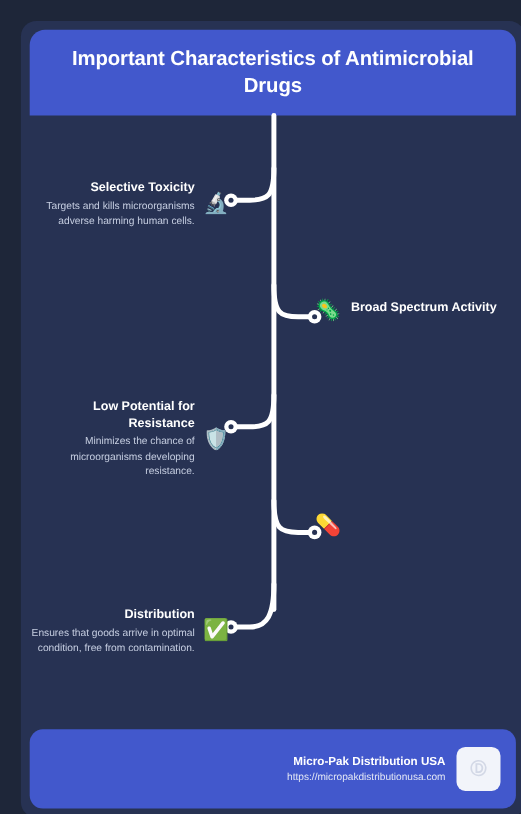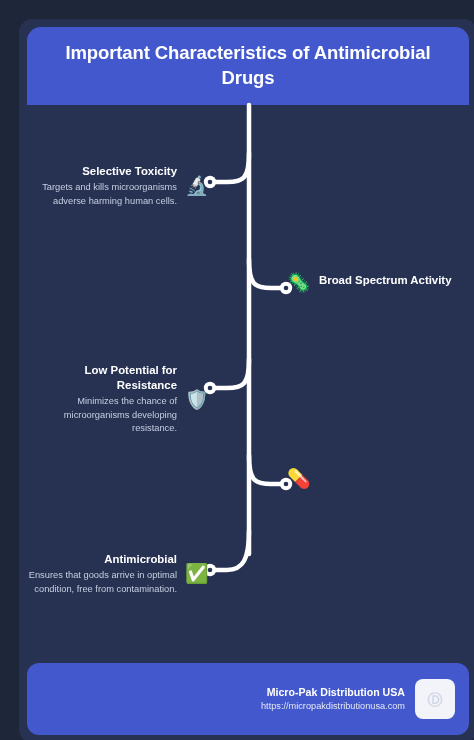--- a/index.html
+++ b/index.html
@@ -230,21 +230,21 @@
       </div>
       <div class="icon">🛡️</div>
     </div>
 
     <div class="row right" style="top:447px;">
       <div class="icon">💊</div>
     </div>
 
     <div class="row left" style="top:533px;">
       <div class="txt">
-        <div class="item-title">Antimicrobial</div>
+        <div class="item-title">Distribution</div>
         <div class="item-desc">Ensures that goods arrive in optimal condition, free from contamination.</div>
       </div>
       <div class="icon">✅</div>
     </div>
 
     <div class="footer">
       <div class="footer-txt">
         <div class="footer-name">Micro-Pak Distribution USA</div>
         <div class="footer-url">https://micropakdistributionusa.com</div>
       </div>

